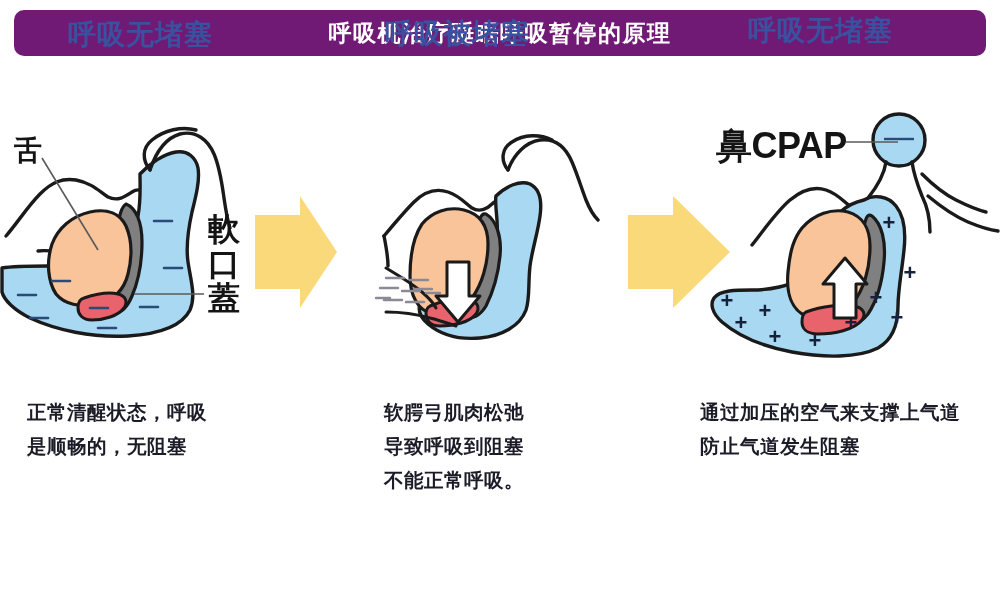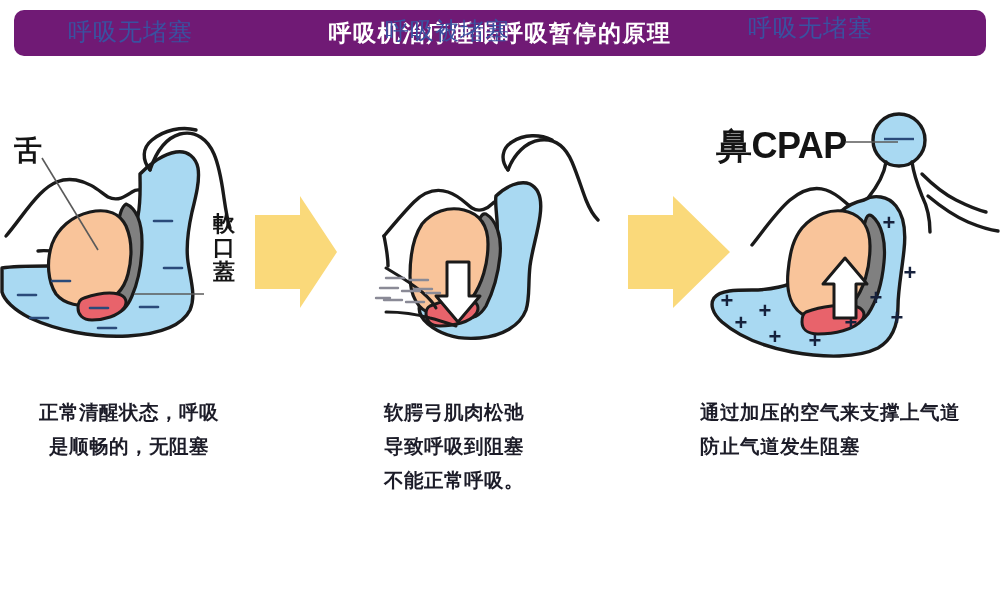--- a/index.html
+++ b/index.html
@@ -43,22 +43,22 @@
     width: 333px;
     height: 300px;
   }
   #panel-1 { left: 0px; }
   #panel-2 { left: 333px; }
   #panel-3 { left: 666px; }
 
   .panel-heading {
     position: absolute;
     color: #3a51a0;
-    font-size: 24px;
-    font-weight: normal;
+    font-size: 28px;
+    font-weight: bold;
     letter-spacing: 1px;
     white-space: nowrap;
   }
   #heading-1 { left: 68px; top: 16px; }
   #heading-2 { left: 385px; top: 15px; }
   #heading-3 { left: 748px; top: 12px; }
 
   .anno-black {
     position: absolute;
     color: #141414;
@@ -66,21 +66,21 @@
     white-space: nowrap;
   }
   #label-tongue {
     left: 14px;
     top: 132px;
     font-size: 28px;
   }
   #label-soft-palate {
     left: 208px;
     top: 212px;
-    font-size: 22px;
+    font-size: 32px;
     width: 32px;
     line-height: 1.08;
     white-space: normal;
     text-align: center;
   }
   #label-cpap {
     left: 716px;
     top: 122px;
     font-size: 36px;
     letter-spacing: -0.5px;
@@ -89,21 +89,21 @@
   
   .caption {
     position: absolute;
     color: #1c1c28;
     font-size: 19.5px;
     font-weight: bold;
     line-height: 34px;
     letter-spacing: 0.5px;
     white-space: pre-line;
   }
-  #caption-1 { left: 39px;  top: 395px; text-align: center; }
+  #caption-1 { left: 27px;  top: 395px; }
   #caption-2 { left: 384px; top: 395px; }
   #caption-3 { left: 700px; top: 395px; }
 
   
   #art-layer {
     position: absolute;
     left: 0;
     top: 0;
     width: 1000px;
     height: 608px;

